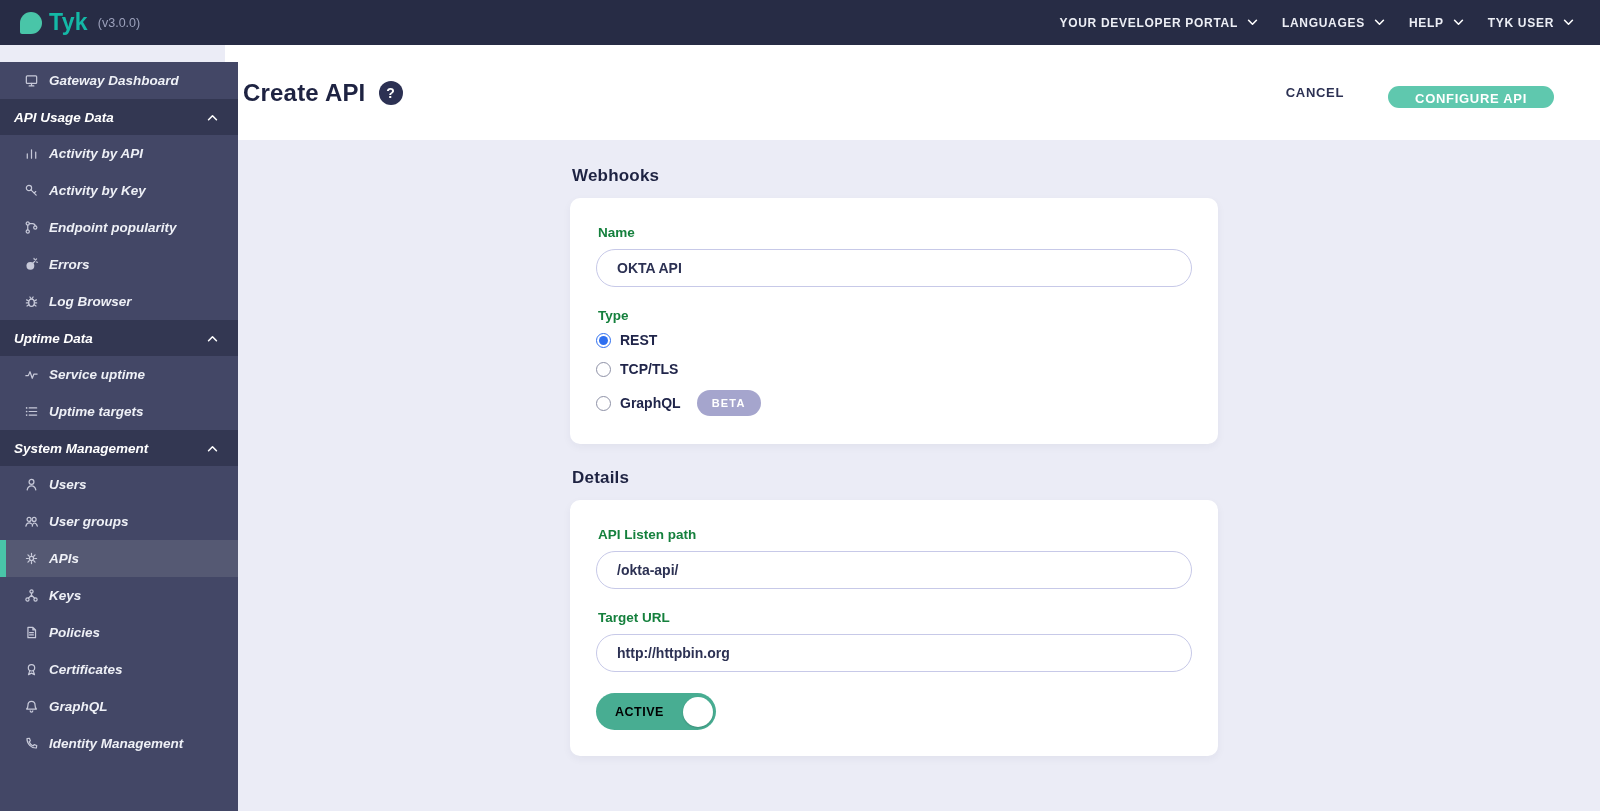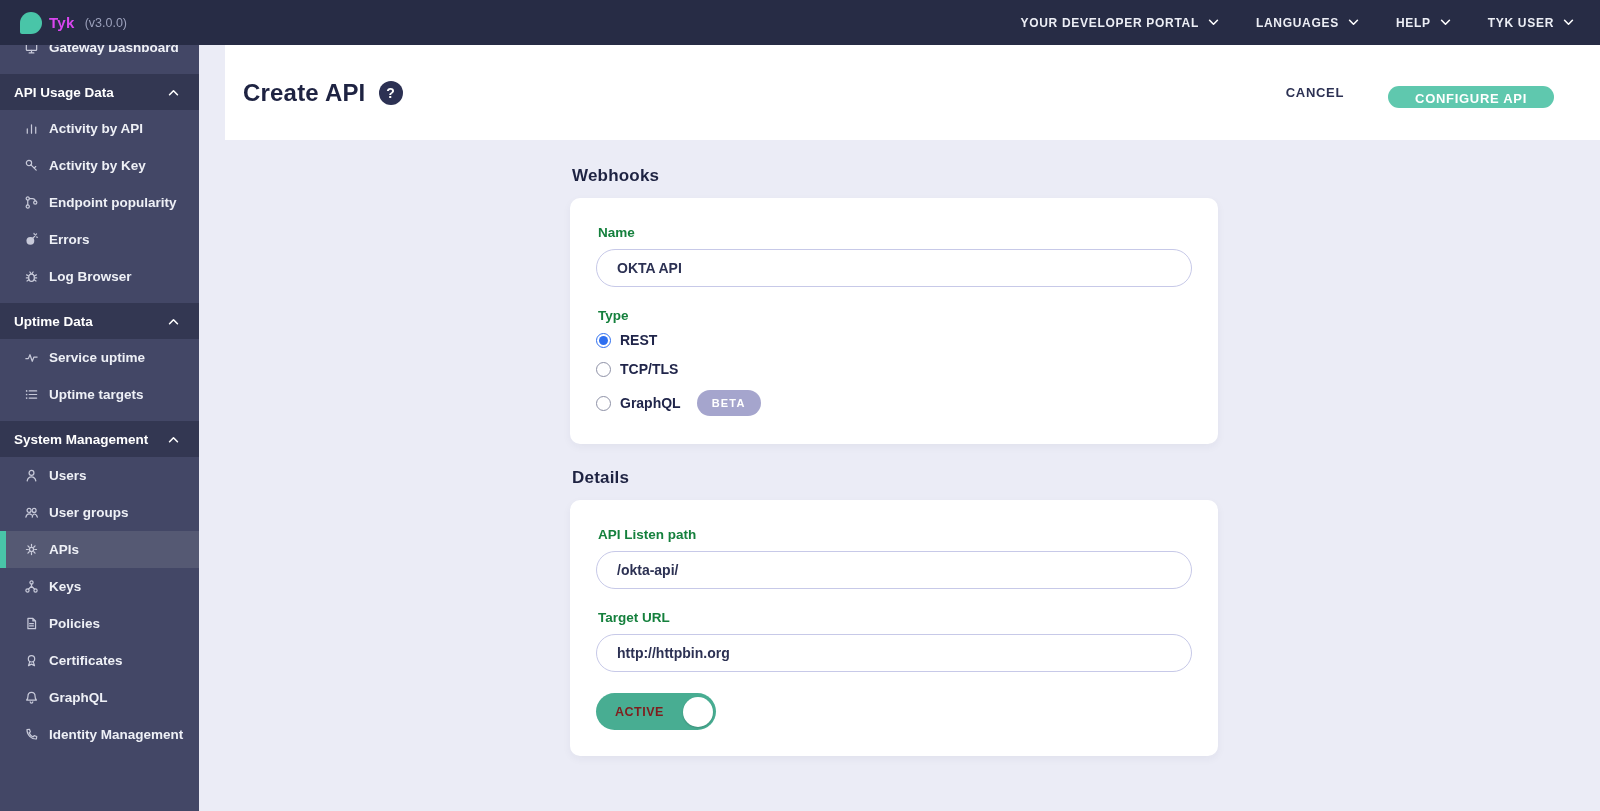--- a/index.html
+++ b/index.html
@@ -15,31 +15,31 @@
     width:1600px;height:811px;overflow:hidden;position:relative;
     font-family:"Liberation Sans",sans-serif;background:var(--content-bg);
   }
   
   .topbar{
     position:absolute;top:0;left:0;width:1600px;height:45px;background:var(--topbar-bg);
     display:flex;align-items:center;justify-content:space-between;padding:0 26px 0 20px;z-index:20;
   }
   .logo{display:flex;align-items:center;gap:7px;cursor:pointer;}
   .logo-mark{width:22px;height:22px;background:var(--accent-teal);border-radius:11px 11px 11px 2px;}
-  .logo-text{color:#d946ef;font-size:15px;font-weight:700;letter-spacing:.3px;}
+  .logo-text{color:#14b8a6;font-size:23px;font-weight:700;letter-spacing:.3px;}
   .version{color:#9ba0bb;font-size:12.5px;margin-left:3px;}
-  .topmenu{display:flex;align-items:center;gap:37px;}
+  .topmenu{display:flex;align-items:center;gap:24px;}
   .menu-item{display:flex;align-items:center;gap:9px;color:#eceef5;font-size:12px;font-weight:700;letter-spacing:.7px;cursor:pointer;white-space:nowrap;}
   
-  .sidebar{position:absolute;top:29px;left:0;bottom:0;width:199px;background:var(--sidebar-bg);overflow:hidden;z-index:10;}
+  .sidebar{position:absolute;top:62px;left:0;bottom:0;width:238px;background:var(--sidebar-bg);overflow:hidden;z-index:10;font-style:italic;}
   .side-item{height:37px;display:flex;align-items:center;gap:10px;padding-left:24px;color:#eef0f6;font-size:13.5px;font-weight:600;position:relative;cursor:pointer;white-space:nowrap;}
   .side-item .icon{width:15px;height:15px;display:flex;align-items:center;justify-content:center;opacity:.9;flex:none;}
   .side-item.selected{background:var(--sidebar-selected-bg);}
   .side-item.selected::before{content:'';position:absolute;left:0;top:0;bottom:0;width:6px;background:var(--accent-teal);}
-  .side-section{height:36px;background:var(--sidebar-section-bg);display:flex;align-items:center;justify-content:space-between;padding:0 20px 0 14px;color:#fff;font-size:13.5px;font-weight:700;cursor:pointer;white-space:nowrap;margin-top:8px;}
+  .side-section{height:36px;background:var(--sidebar-section-bg);display:flex;align-items:center;justify-content:space-between;padding:0 20px 0 14px;color:#fff;font-size:13.5px;font-weight:700;cursor:pointer;white-space:nowrap;}
   
   .main{position:absolute;top:45px;left:225px;right:0;bottom:0;overflow:hidden;background:var(--content-bg);}
   .page-header{height:95px;background:#fff;display:flex;align-items:center;justify-content:space-between;padding:0 46px 0 18px;}
   .title-wrap{display:flex;align-items:center;gap:13px;}
   .page-title{font-size:24px;color:var(--heading-text);font-weight:700;margin:0;letter-spacing:.2px;}
   .help{width:24px;height:24px;border-radius:50%;background:#2c3153;color:#fff;font-size:14px;font-weight:700;display:flex;align-items:center;justify-content:center;cursor:pointer;}
   .actions{display:flex;align-items:center;gap:38px;}
   .cancel-btn{background:none;border:none;color:#2c3153;font-family:inherit;font-weight:700;font-size:13px;letter-spacing:.7px;cursor:pointer;text-align:right;}
   .configure-btn{background:var(--button-teal);border:none;color:#fff;font-family:inherit;font-weight:700;font-size:13px;letter-spacing:.7px;height:22px;padding:5px 27px;border-radius:19px;cursor:pointer;margin-top:8px;}
   .content{padding:26px 0 40px;}
@@ -50,21 +50,21 @@
   .text-input{width:100%;height:38px;border:1px solid var(--input-border);border-radius:19px;padding:0 20px;font-size:14px;font-weight:600;color:var(--input-text);font-family:inherit;background:#fff;outline:none;display:block;margin-bottom:21px;}
   .radio-row{display:flex;align-items:center;gap:9px;margin-bottom:13px;cursor:pointer;}
   .radio-row:last-child{margin-bottom:2px;}
   .radio{width:15px;height:15px;border-radius:50%;border:1.5px solid #8e91a6;background:#fff;position:relative;flex:none;}
   .radio.checked{border-color:var(--radio-blue);}
   .radio.checked::after{content:'';position:absolute;inset:2px;border-radius:50%;background:var(--radio-blue);}
   .rlabel{font-size:14px;font-weight:700;color:#20254a;}
   .beta{background:var(--beta-badge-bg);color:#fff;font-size:11px;font-weight:700;letter-spacing:1.2px;padding:7px 15px;border-radius:15px;margin-left:7px;}
   .status-label{margin-left:16px;margin-top:1px;}
   .toggle{width:120px;height:37px;border-radius:19px;background:var(--toggle-green);display:flex;align-items:center;position:relative;cursor:pointer;margin-top:2px;}
-  .toggle-text{color:#7f1d1d;font-size:12.5px;font-weight:700;letter-spacing:.5px;margin-left:19px;}
+  .toggle-text{color:#000000;font-size:12.5px;font-weight:700;letter-spacing:.5px;margin-left:19px;}
   .knob{position:absolute;right:3px;top:3.5px;width:30px;height:30px;border-radius:50%;background:#fff;box-shadow:0 1px 2px rgba(0,0,0,.18);}
 </style>
 </head>
 <body>
 
 <div class="topbar">
   <div class="logo">
     <span class="logo-mark"></span>
     <span class="logo-text">Tyk</span>
     <span class="version">(v3.0.0)</span>

